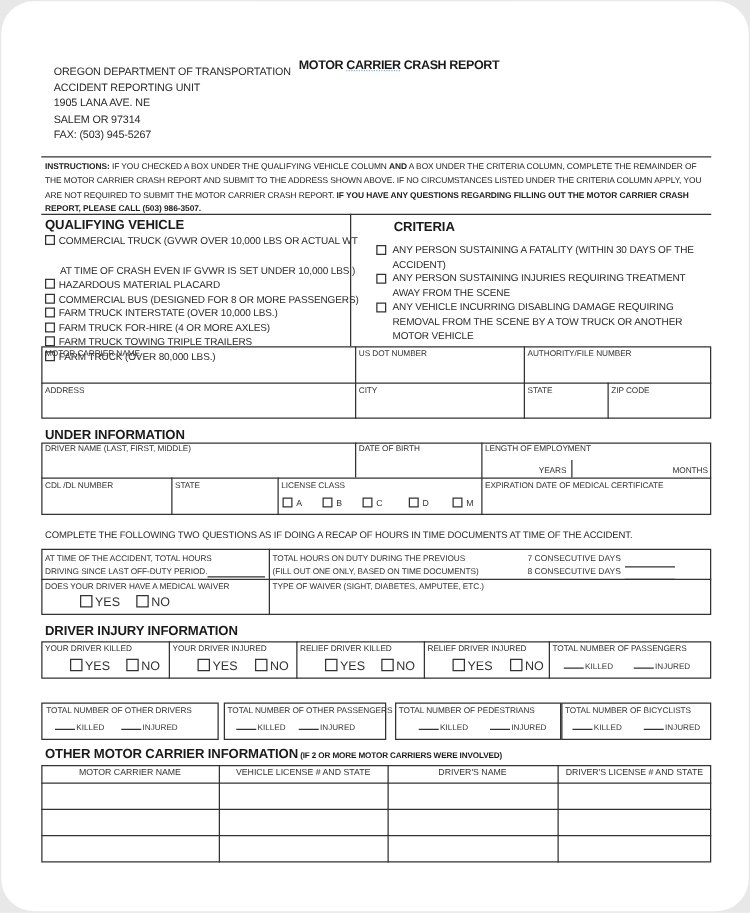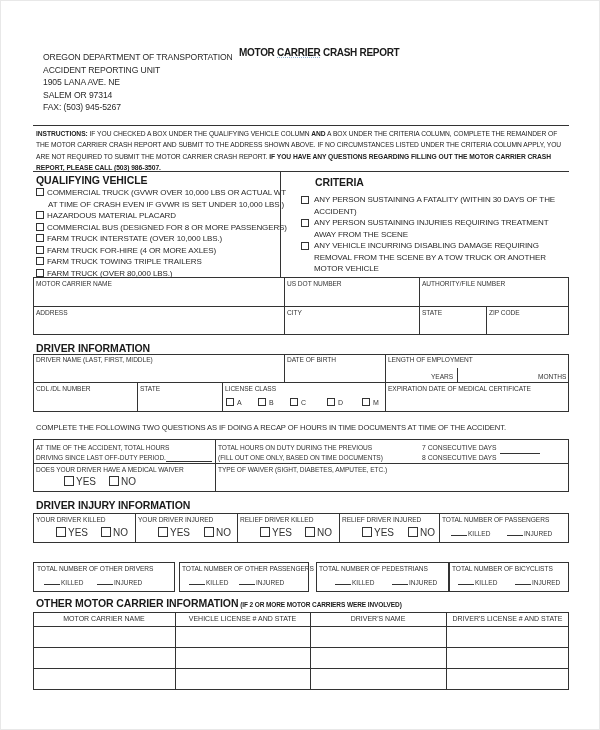--- a/index.html
+++ b/index.html
@@ -1,32 +1,32 @@
 <!DOCTYPE html>
 <html><head>
 <meta charset="utf-8">
 <style>
   * { box-sizing: border-box; margin: 0; padding: 0; }
   html, body { width: 600px; height: 730px; background: #e8e8e8; overflow: hidden; }
   body { font-family: "Liberation Sans", sans-serif; color: #222; position: relative; }
-  .page { position: absolute; left: 1px; top: 1px; width: 598px; height: 728px; background: #fff; }
+  .page { position: absolute; left: 1px; top: 1px; width: 598px; height: 728px; background: #fff; border-radius: 26px; }
   .abs { position: absolute; }
   .agency { left: 42px; top: 50px; font-size: 8.6px; line-height: 12.6px; color: #2a2a2a; letter-spacing: -0.1px; }
   .agency div { white-space: nowrap; }
   .title { left: 238px; top: 46px; font-size: 10px; font-weight: bold; letter-spacing: -0.3px; color: #1a1a1a; white-space: nowrap; }
   .title .ul { text-decoration: underline; text-decoration-color: #8fb3d6; text-decoration-style: dotted; }
   .hr { height: 0; border-top: 1.5px solid #333; }
   .instr { left: 35px; top: 127px; width: 530px; font-size: 6.7px; line-height: 11.3px; color: #222; letter-spacing: -0.05px; }
   .instr b { font-weight: bold; }
   .sec-head { font-weight: bold; font-size: 10.5px; color: #1a1a1a; white-space: nowrap; letter-spacing: -0.1px; }
   .cb { display: inline-block; width: 8px; height: 8px; border: 1px solid #333; vertical-align: -1px; margin-right: 3px; background: #fff; }
   .cbl { display: inline-block; width: 10px; height: 10px; border: 1px solid #333; vertical-align: -1px; margin-right: 2px; background: #fff; }
   .qv-list { left: 35px; top: 186px; font-size: 8px; line-height: 11.5px; color: #2a2a2a; letter-spacing: -0.1px; }
   .qv-list .item { white-space: nowrap; }
-  .qv-list .indent { padding-left: 12px; }
+  .qv-list .indent { padding-left: 12px; margin-top: 12px; }
   .cr-list { left: 300px; top: 193px; font-size: 8px; line-height: 11.5px; color: #2a2a2a; width: 270px; letter-spacing: -0.1px; }
   .cr-list .item { position: relative; padding-left: 13px; margin-bottom: 0; }
   .cr-list .item .cb { position: absolute; left: 0; top: 2px; }
   .box { position: absolute; border: 1.2px solid #333; }
   .vl { position: absolute; width: 0; border-left: 1.2px solid #333; }
   .hl { position: absolute; height: 0; border-top: 1.2px solid #333; }
   .lbl { position: absolute; font-size: 6.6px; color: #333; white-space: nowrap; letter-spacing: -0.05px; }
   .lbl7 { position: absolute; font-size: 7px; color: #333; white-space: nowrap; }
   .yn { position: absolute; font-size: 10px; color: #333; white-space: nowrap; }
   .yn .cbl { margin-right: 2px; }
@@ -82,21 +82,21 @@
   <div class="vl" style="left:418px; top:276px; height:58px;"></div>
   <div class="vl" style="left:485px; top:305px; height:29px;"></div>
   <div class="lbl" style="left:35px; top:279px;">MOTOR CARRIER NAME</div>
   <div class="lbl" style="left:286px; top:279px;">US DOT NUMBER</div>
   <div class="lbl" style="left:421px; top:279px;">AUTHORITY/FILE  NUMBER</div>
   <div class="lbl" style="left:35px; top:308px;">ADDRESS</div>
   <div class="lbl" style="left:286px; top:308px;">CITY</div>
   <div class="lbl" style="left:421px; top:308px;">STATE</div>
   <div class="lbl" style="left:488px; top:308px;">ZIP CODE</div>
 
-  <div class="abs sec-head" style="left:35px; top:341px;">DRIVER INFORMATION</div>
+  <div class="abs sec-head" style="left:35px; top:341px;">UNDER INFORMATION</div>
   <div class="box" style="left:32px; top:353px; width:536px; height:58px;"></div>
   <div class="hl" style="left:32px; top:381px; width:536px;"></div>
   <div class="vl" style="left:283px; top:353px; height:28px;"></div>
   <div class="vl" style="left:384px; top:353px; height:58px;"></div>
   <div class="vl" style="left:456px; top:367px; height:14px;"></div>
   <div class="vl" style="left:136px; top:381px; height:30px;"></div>
   <div class="vl" style="left:221px; top:381px; height:30px;"></div>
   <div class="lbl" style="left:35px; top:355px;">DRIVER NAME (LAST, FIRST, MIDDLE)</div>
   <div class="lbl" style="left:286px; top:355px;">DATE OF BIRTH</div>
   <div class="lbl" style="left:387px; top:355px;">LENGTH OF EMPLOYMENT</div>

